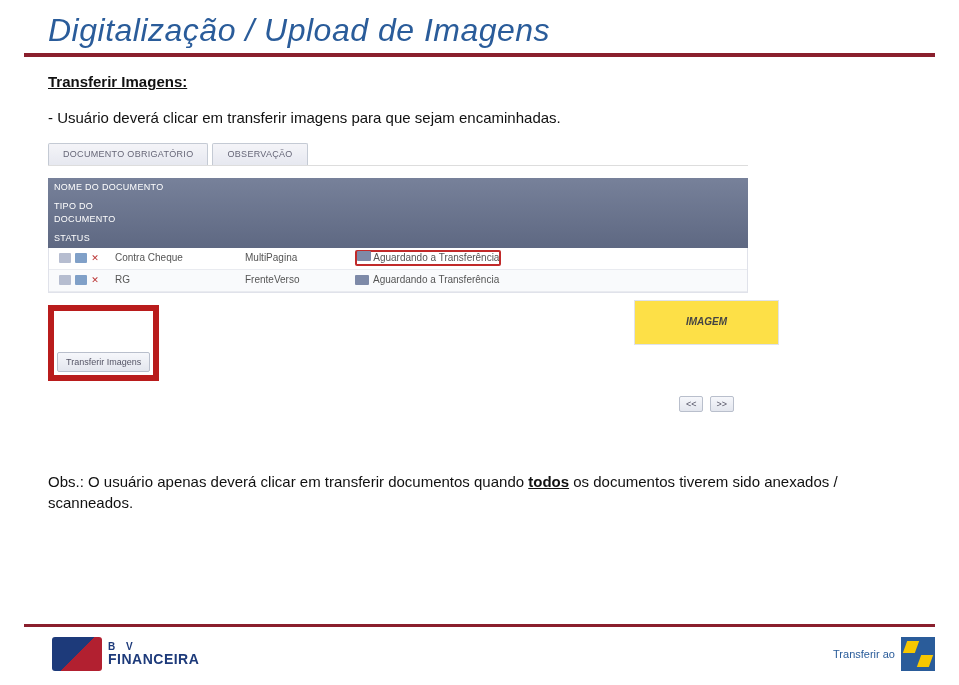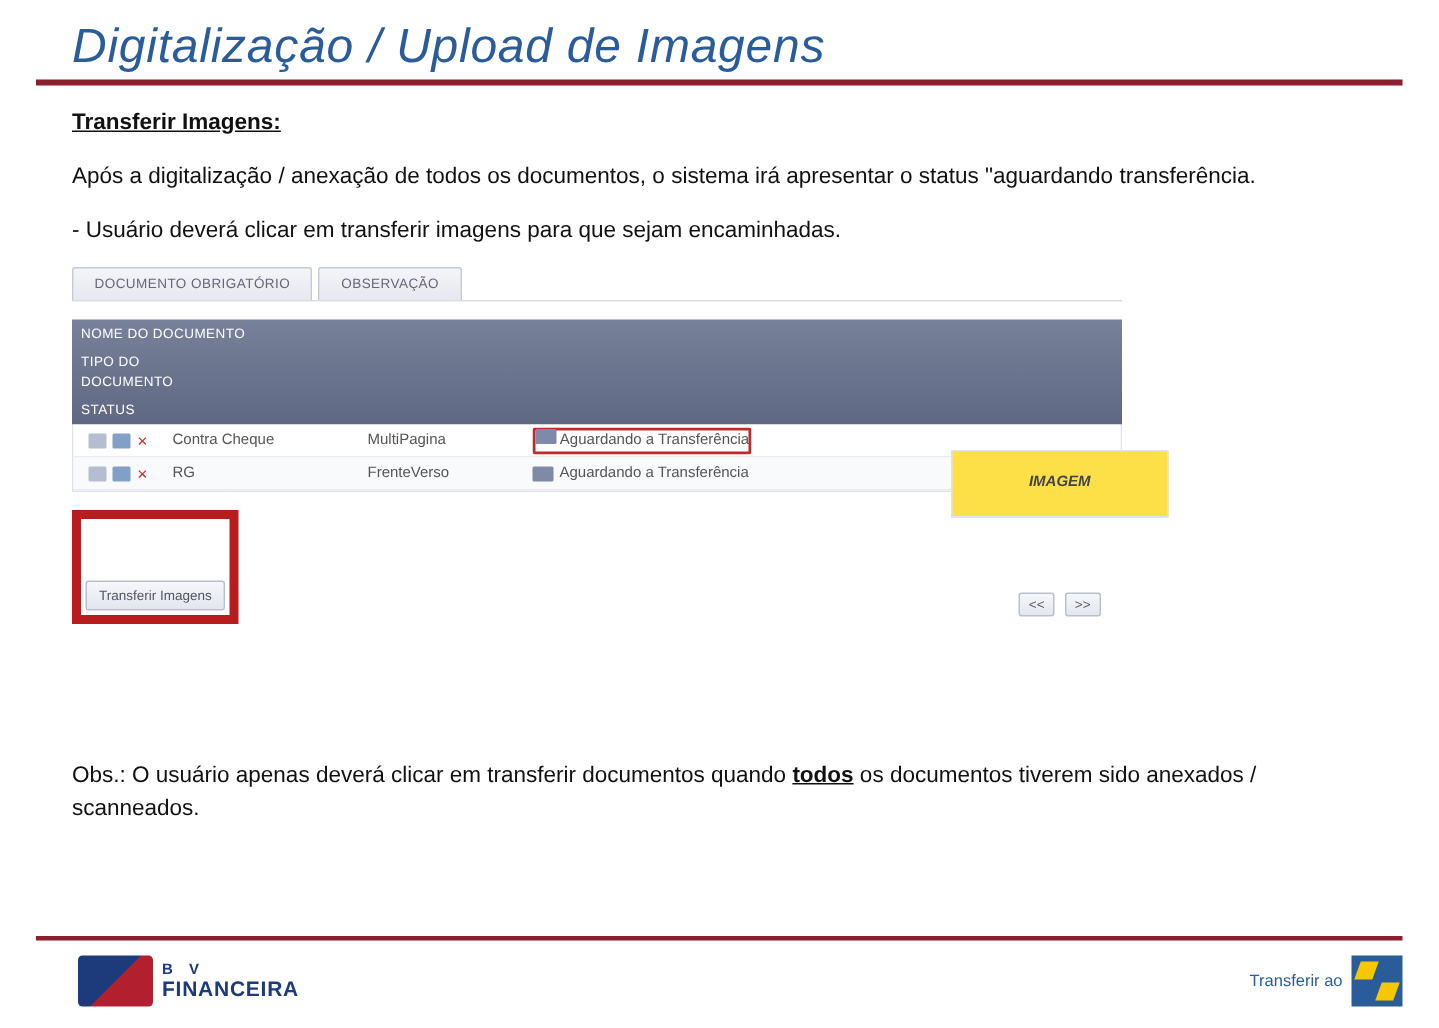--- a/index.html
+++ b/index.html
@@ -202,21 +202,20 @@
   .bb-logo::after { right:4px; bottom:4px; width:12px; height:12px; transform:skew(-20deg); }
 </style>
 </head>
 <body>
 
 <div class="page-title">Digitalização / Upload de Imagens</div>
 <div class="title-underline"></div>
 
 <div class="content">
   <div class="subheading">Transferir Imagens:</div>
-  <div class="para">Após a digitalização / anexação de todos os documentos, o sistema irá apresentar o status "aguardando transferência.</div>
   <div class="para">- Usuário deverá clicar em transferir imagens para que sejam encaminhadas.</div>
 
   <div class="screenshot">
     <div class="tabs-row">
       <div class="doctab">DOCUMENTO OBRIGATÓRIO</div>
       <div class="doctab">OBSERVAÇÃO</div>
     </div>
 
     <div class="table-head">
       <div class="col-pad"></div>

